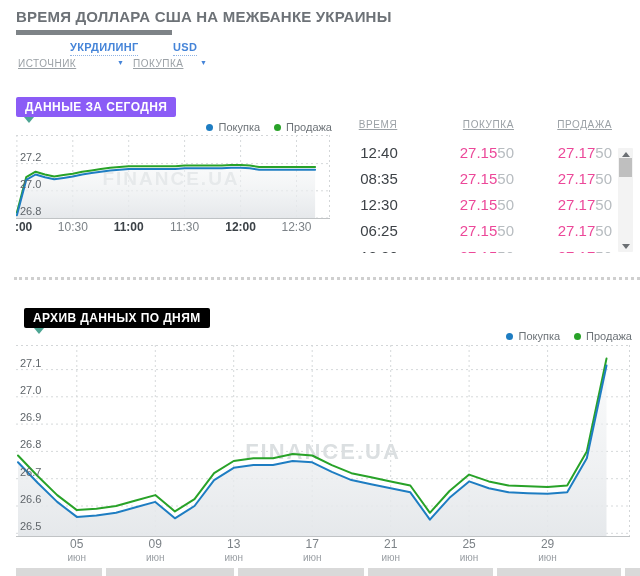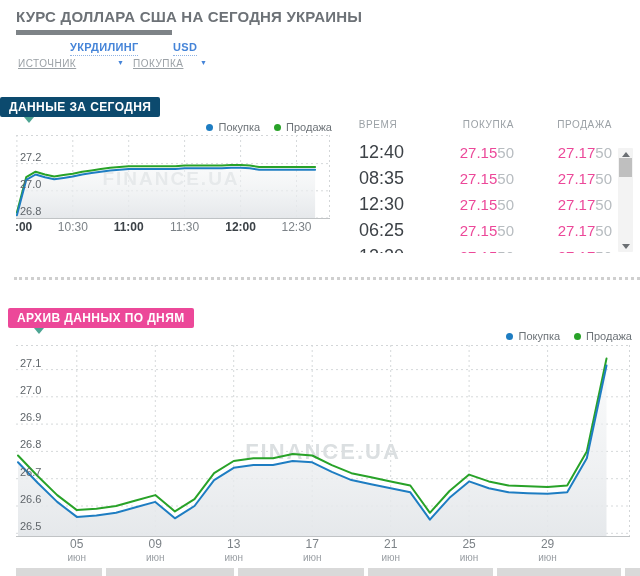--- a/index.html
+++ b/index.html
@@ -36,26 +36,26 @@
   .legend{display:flex;gap:14px;align-items:center;font-size:11px;color:#6d7378;}
   .legend .item{display:flex;align-items:center;gap:5px;cursor:pointer;}
   .legend .dot{width:7px;height:7px;border-radius:50%;display:inline-block;}
 
   svg{display:block;}
   svg text{font-family:"Liberation Sans","DejaVu Sans",sans-serif;}
 
   
   .tbl-head{display:grid;grid-template-columns:52px 106px 94px;column-gap:4px;
     font-size:10px;color:#9ba1a6;letter-spacing:0.6px;}
-  .tbl-head .c{text-align:center;}
+  .tbl-head .c{text-align:center;text-decoration:underline;}
   .tbl-head .c.r{text-align:right;}
   .tbl-body{overflow:hidden;}
   .tbl-row{display:grid;grid-template-columns:52px 106px 94px;column-gap:4px;
     height:26px;align-items:center;}
-  .tbl-row .time{font-size:18px;color:#3d4247;text-align:right;padding-left:2px;}
+  .tbl-row .time{font-size:15px;color:#3d4247;text-align:center;padding-left:2px;}
   .tbl-row .price{font-size:15px;text-align:right;}
   .price .main{color:#ec4899;}
   .price .frac{color:#b7bcc0;margin-top:44px;}
 
   
   .sb-track{width:15px;background:#f3f3f3;border-radius:1px;}
   .sb-btn{position:absolute;left:0;width:15px;height:12px;display:flex;
     align-items:center;justify-content:center;cursor:pointer;}
   .sb-arrow-up{width:0;height:0;border-left:4px solid transparent;border-right:4px solid transparent;
     border-bottom:5px solid #6b6f73;}
@@ -63,31 +63,31 @@
     border-top:5px solid #6b6f73;}
   .sb-thumb{position:absolute;left:1px;width:13px;height:19px;background:#bfbfbf;cursor:pointer;}
 
   .divider{left:14px;right:0;top:277px;height:0;border-top:3px dotted #cfcfcf;}
 
   .strip-seg{top:568px;height:8px;background:#d9d9d9;}
 </style>
 </head>
 <body>
 
-<div class="abs page-title">КУРС ДОЛЛАРА США НА СЕГОДНЯ УКРАИНЫ</div>
+<div class="abs page-title">ВРЕМЯ ДОЛЛАРА США НА МЕЖБАНКЕ УКРАИНЫ</div>
 <div class="abs title-bar"></div>
 
 <div class="abs ctrl-label" style="left:18px;">ИСТОЧНИК</div>
 <div class="abs ctrl-link" style="left: 70px; color: rgb(69, 132, 216);">УКРДИЛИНГ</div>
 <div class="abs caret" style="left: 117px; color: rgb(69, 132, 216);">▼</div>
 <div class="abs ctrl-label" style="left:133px;">ПОКУПКА</div>
 <div class="abs ctrl-link" style="left: 173px; color: rgb(69, 132, 216);">USD</div>
 <div class="abs caret" style="left: 200px; color: rgb(69, 132, 216);">▼</div>
 
-<div class="abs badge" style="left: 0; top: 97px; background: #0c4a6e;">ДАННЫЕ ЗА СЕГОДНЯ</div>
+<div class="abs badge" style="left: 16px; top: 97px; background: #8b5cf6;">ДАННЫЕ ЗА СЕГОДНЯ</div>
 <div class="abs badge-pointer" style="left:24px;top:117px;"></div>
 
 <div class="abs legend" style="top:121px;left:205px;width:127px;justify-content:flex-end;">
   <span class="item">
     <span class="dot" style="background: rgb(30, 125, 194);"></span>
     <span>Покупка</span>
   </span>
   <span class="item">
     <span class="dot" style="background: rgb(40, 162, 40);"></span>
     <span>Продажа</span>
@@ -167,21 +167,21 @@
       <span class="sb-arrow-up"></span>
     </div>
   <div class="sb-thumb" style="top:10px;"></div>
   <div class="sb-btn" style="bottom:0;">
       <span class="sb-arrow-down"></span>
     </div>
 </div>
 
 <div class="abs divider"></div>
 
-<div class="abs badge" style="left: 8px; top: 308px; background: #ec4899;">АРХИВ ДАННЫХ ПО ДНЯМ</div>
+<div class="abs badge" style="left: 24px; top: 308px; background: #000000;">АРХИВ ДАННЫХ ПО ДНЯМ</div>
 <div class="abs badge-pointer" style="left:34px;top:328px;"></div>
 
 <div class="abs legend" style="top:330px;left:505px;width:127px;justify-content:flex-end;">
   <span class="item">
     <span class="dot" style="background: rgb(30, 125, 194);"></span>
     <span>Покупка</span>
   </span>
   <span class="item">
     <span class="dot" style="background: rgb(40, 162, 40);"></span>
     <span>Продажа</span>

